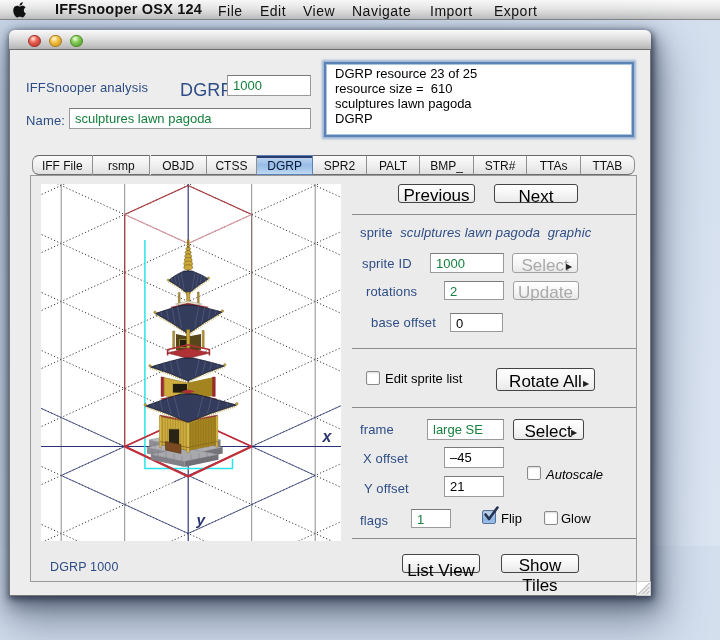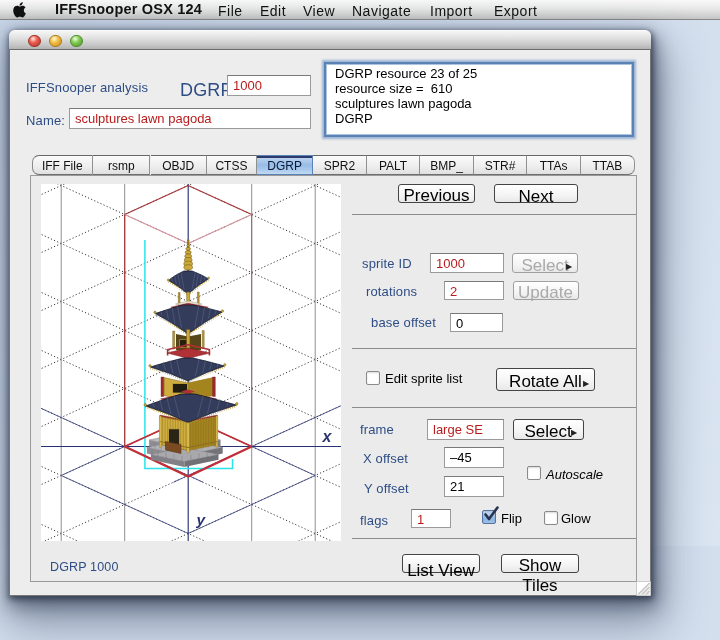--- a/index.html
+++ b/index.html
@@ -23,21 +23,21 @@
 #titlebar .tt{position:absolute;left:0;right:0;top:3.5px;text-align:center;
 font-size:14px;letter-spacing:0.3px;color:#2a2a2a;}
 .light{position:absolute;top:3.5px;width:12.5px;height:12.5px;border-radius:50%;}
 #lr{left:19px;background:radial-gradient(circle at 38% 28%,#ffd5cc 5%,#ea5f50 40%,#bb3a30 85%);border:1px solid #9e352c;}
 #ly{left:40px;background:radial-gradient(circle at 38% 28%,#fff2c8 5%,#f3bf44 40%,#cf9722 85%);border:1px solid #ab7d1d;}
 #lg{left:61px;background:radial-gradient(circle at 38% 28%,#e2f8cc 5%,#85cc55 40%,#569e32 85%);border:1px solid #4f8f2c;}
 
 .bl{position:absolute;color:#2e4d85;font-size:13px;letter-spacing:0.15px;}
 .blk{position:absolute;color:#000;font-size:13px;}
 .fld{position:absolute;background:#fff;border:1px solid #9a9a9a;
-border-top-color:#7a7a7a;font-size:13px;color:#b91c1c;padding:2px 0 0 5px;}
+border-top-color:#7a7a7a;font-size:13px;color:#15803d;padding:2px 0 0 5px;}
 .fld.dk{color:#000;}
 #bigbox{position:absolute;left:324px;top:62px;width:310px;height:75px;background:#fff;
 border:2px solid #5b82b4;box-shadow:0 0 2px 2px rgba(110,150,200,0.65),inset 0 0 0 1px #aac3de;
 font-size:13px;color:#000;line-height:15px;padding:2px 0 0 9px;}
 
 .tab{position:absolute;top:154.5px;height:20.5px;background:linear-gradient(#fbfbfb,#ededed 60%,#e0e0e0);
 border:1px solid #909090;border-top-color:#686868;border-bottom-color:#6e6e6e;border-left:none;font-size:12px;color:#111;
 text-align:center;padding-top:3px;}
 .tab.first{border-left:1px solid #8a8a8a;border-radius:7px 0 0 7px;}
 .tab.last{border-radius:0 7px 7px 0;}
@@ -310,20 +310,21 @@
 </g>
 </g>
 
     <text x="322.5" y="442" font-family="Liberation Sans" font-size="16" font-weight="bold" font-style="italic" fill="#2a3570">x</text>
     <text x="196.5" y="524.5" font-family="Liberation Sans" font-size="15.5" font-weight="bold" font-style="italic" fill="#2a3570">y</text>
   </svg>
 
   <div class="btn" style="left:398px;top:184px;width:77px;height:19px;padding-top:1px">Previous</div>
   <div class="btn" style="left:494px;top:184px;width:84px;height:19px;padding-top:2px">Next</div>
   <div class="sep" style="top:214px"></div>
+  <div class="bl" style="left:360px;top:225px">sprite&nbsp; <span class="it">sculptures lawn pagoda&nbsp; graphic</span></div>
   <div class="bl" style="left:362px;top:256px">sprite ID</div>
   <div class="fld" style="left:430px;top:253px;width:74px;height:20px">1000</div>
   <div class="btn dis" style="left:512px;top:253px;width:66px;height:20px;padding-top:2px">Select</div>
   <div class="arr" style="left:566px;top:262px">▶</div>
   <div class="bl" style="left:366px;top:284px">rotations</div>
   <div class="fld" style="left:444px;top:281px;width:60px;height:19px">2</div>
   <div class="btn dis" style="left:512.5px;top:281px;width:66px;height:19px;padding-top:1px">Update</div>
   <div class="bl" style="left:371px;top:315px">base offset</div>
   <div class="fld dk" style="left:450px;top:313px;width:53px;height:19px">0</div>
   <div class="sep" style="top:348px"></div>

